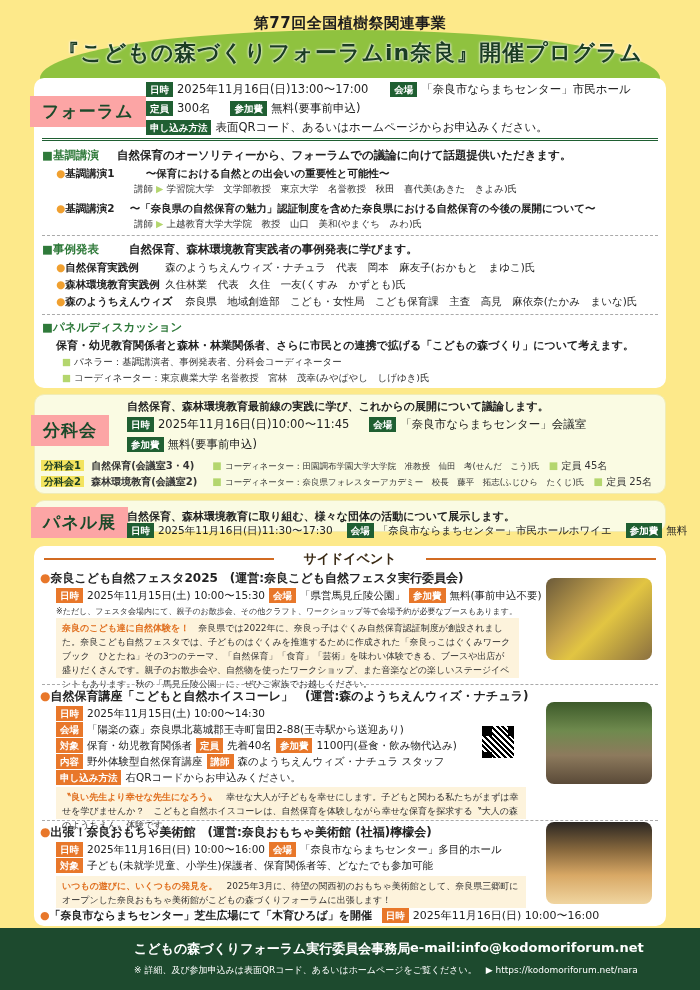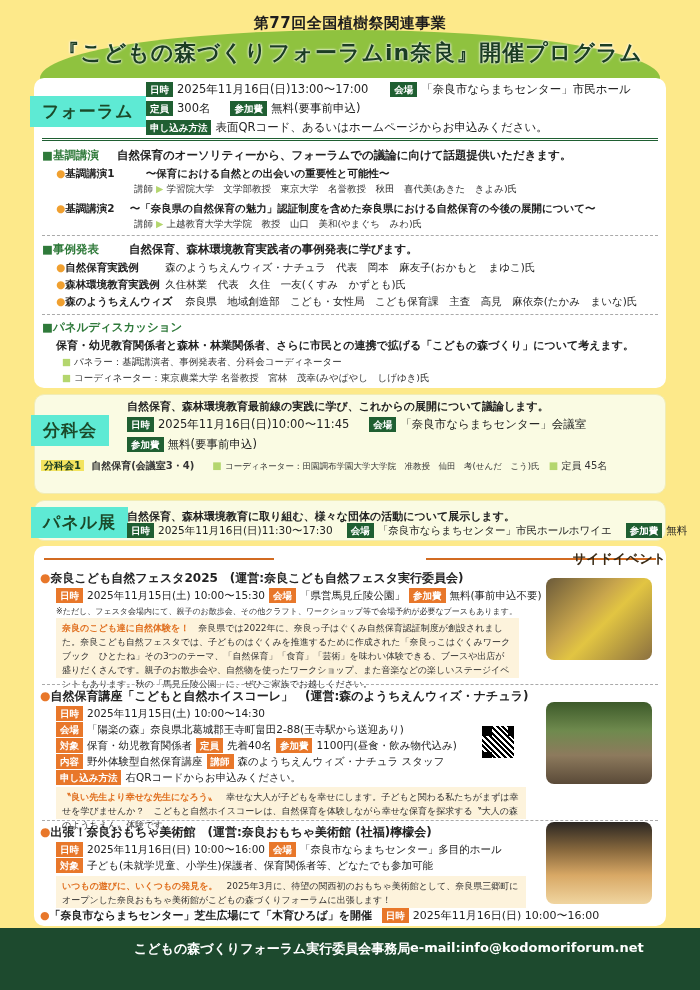--- a/index.html
+++ b/index.html
@@ -3,39 +3,39 @@
 <meta charset="utf-8">
 <style>
 *{box-sizing:border-box;margin:0;padding:0}
 body{width:700px;height:990px;background:#fde98a;font-family:"DejaVu Sans","Liberation Sans",sans-serif;color:#222;position:relative;overflow:hidden}
 .header{position:absolute;left:0;top:0;width:700px;height:80px}
 .hill{position:absolute;left:40px;top:30px;width:620px;height:80px;background:#8fc23f;border-radius:50% 50% 0 0/60% 60% 0 0}
 .sub-title{position:absolute;top:14px;width:100%;text-align:center;font-size:15px;font-weight:bold;color:#1d1d1d;letter-spacing:0.5px}
 .main-title{position:absolute;top:38px;width:100%;text-align:center;font-size:22px;font-weight:bold;color:#1b3d22;letter-spacing:1px;text-shadow:0 0 2px #fff,0 0 3px #fff}
 .panel{position:absolute;background:#fff;border-radius:10px}
 .forum-panel{left:34px;top:78px;width:632px;height:310px}
-.sec-label{position:absolute;background:#5eead4;color:#1b4a2a;font-weight:bold;font-size:17px;padding:4px 12px;letter-spacing:1px}
+.sec-label{position:absolute;background:#fca5a5;color:#1b4a2a;font-weight:bold;font-size:17px;padding:4px 12px;letter-spacing:1px}
 .row{position:absolute;font-size:11.5px;white-space:nowrap;display:flex;align-items:center;gap:4px}
 .tag{display:inline-block;background:#1f5f32;color:#fff;font-size:9.5px;font-weight:bold;padding:1px 4px;line-height:13px}
 .tag-o{display:inline-block;background:#e8772a;color:#fff;font-size:9.5px;font-weight:bold;padding:1px 4px;line-height:13px}
 .wavy{position:absolute;left:8px;width:616px;height:4px;border-top:3px double #1f5f32}
 .dash{position:absolute;left:8px;width:616px;border-top:1px dashed #aaa}
 .h2{position:absolute;font-size:11.5px;font-weight:bold;white-space:nowrap}
 .h2 .sq{color:#2f7a3a}
 .h2 .g{color:#2f7a3a}
 .item{position:absolute;font-size:10.5px;white-space:nowrap}
 .item .dot{color:#f0a030}
 .item b{font-weight:bold}
 .small{position:absolute;font-size:9.5px;color:#333;white-space:nowrap}
 .lsq{color:#b4d66e}
 .bunka{position:absolute;left:34px;top:394px;width:632px;height:100px;background:#fafbe3;border-radius:10px;border:1px solid #f1ecb5}
-.panelex{position:absolute;left:34px;top:500px;width:632px;height:41px;background:#fafbe3;border-radius:10px;border:1px solid #f1ecb5}
+.panelex{position:absolute;left:34px;top:500px;width:632px;height:32px;background:#fafbe3;border-radius:10px;border:1px solid #f1ecb5}
 .ylabel{background:#f3e45f;color:#1b3d22;font-weight:bold;padding:0 3px}
 .side{position:absolute;left:34px;top:546px;width:632px;height:380px;background:#fff;border-radius:10px}
-.side-title{position:absolute;left:0;top:4px;width:100%;text-align:right;font-size:13px;font-weight:bold;color:#3a2a14}
+.side-title{position:absolute;left:0;top:4px;width:100%;text-align:center;font-size:13px;font-weight:bold;color:#3a2a14}
 .side-line{position:absolute;top:12px;height:2px;border-top:2px solid #d26b21}
 .ev-title{position:absolute;font-size:12px;font-weight:bold;white-space:nowrap}
 .ev-title .dot{color:#e8772a}
 .note-box{position:absolute;background:#fdf3dc;font-size:9px;line-height:14px;padding:3px 6px;color:#333}
 .note-box .hl{color:#e07020;font-weight:bold}
 .photo{position:absolute;border-radius:8px;overflow:hidden}
 .qr{position:absolute;width:36px;height:36px;background:
 linear-gradient(#000,#000) 0 0/10px 10px no-repeat,
 linear-gradient(#000,#000) 26px 0/10px 10px no-repeat,
 linear-gradient(#000,#000) 0 26px/10px 10px no-repeat,
@@ -137,20 +137,26 @@
   <div class="row" style="left:92px;top:42px">
     <span class="tag">参加費</span>
     <span>無料(要事前申込)</span>
   </div>
   <div class="small" style="left:6px;top:64px;font-size:10px">
     <span class="ylabel">分科会1</span>
     <b style="display:inline-block;width:118px;margin-left:4px">自然保育(会議室3・4)</b>
     <span class="lsq">■</span> <span style="font-size:8.5px">コーディネーター：田園調布学園大学大学院　准教授　仙田　考(せんだ　こう)氏</span>
     <span class="lsq" style="margin-left:6px">■</span> <span>定員 45名</span>
   </div>
+  <div class="small" style="left:6px;top:80px;font-size:10px">
+    <span class="ylabel">分科会2</span>
+    <b style="display:inline-block;width:118px;margin-left:4px">森林環境教育(会議室2)</b>
+    <span class="lsq">■</span> <span style="font-size:8.5px">コーディネーター：奈良県フォレスターアカデミー　校長　藤平　拓志(ふじひら　たくじ)氏</span>
+    <span class="lsq" style="margin-left:6px">■</span> <span>定員 25名</span>
+  </div>
 </div>
 
 <div class="panelex">
   <div class="sec-label" style="left:-4px;top:6px">パネル展</div>
   <div class="h2" style="left:92px;top:8px;font-size:11px">自然保育、森林環境教育に取り組む、様々な団体の活動について展示します。</div>
   <div class="row" style="left:92px;top:22px;font-size:10.5px">
     <span class="tag">日時</span>
     <span>2025年11月16日(日)11:30〜17:30</span>
     <span style="width:6px"></span>
     <span class="tag">会場</span>
@@ -235,13 +241,16 @@
   <div class="ev-title" style="left:6px;top:362px;font-size:11px">
     <span class="dot">●</span><span>「奈良市ならまちセンター」芝生広場にて「木育ひろば」を開催</span>
     <span class="tag-o" style="margin-left:6px">日時</span>
     <span style="font-weight:normal">2025年11月16日(日) 10:00〜16:00</span>
   </div>
 </div>
 
 <div class="footer">
   <div class="ft-main">こどもの森づくりフォーラム実行委員会事務局</div>
   <div class="ft-mail">e-mail:info@kodomoriforum.net</div>
+  <div class="ft-note">
+    <span>※ 詳細、及び参加申込みは表面QRコード、あるいはホームページをご覧ください。</span>　<span>▶ https://kodomoriforum.net/nara</span>
+  </div>
 </div>
 
 </body></html>

